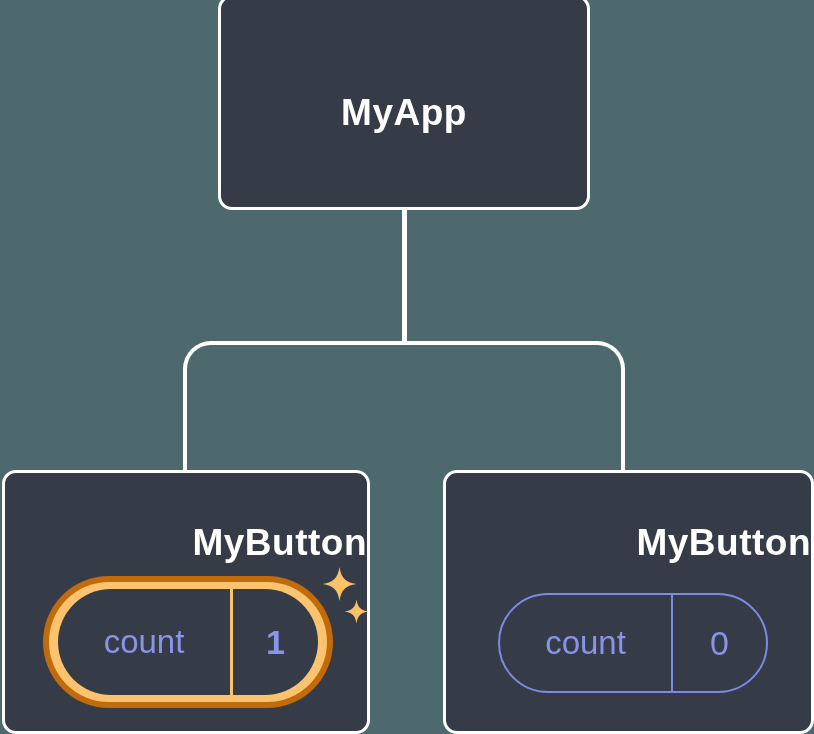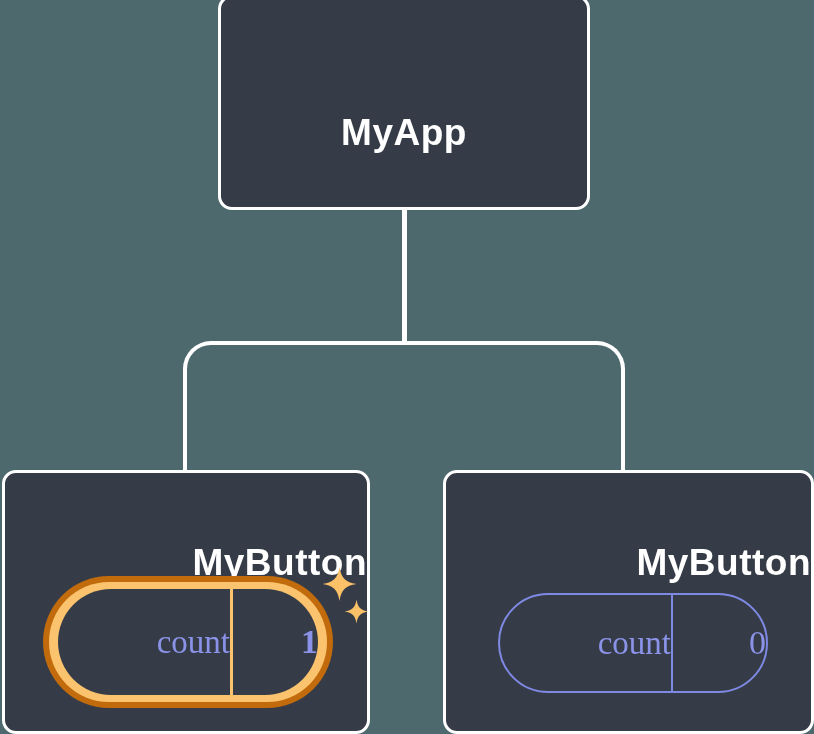--- a/index.html
+++ b/index.html
@@ -29,21 +29,20 @@
 
   .node-label {
     position: absolute;
     left: 0; right: 0;
     text-align: center;
     color: #FFFFFF;
     font-size: 37px;
     font-weight: 700;
     line-height: 42px;
     letter-spacing: 0.5px;
-    margin-top: 20px;
   }
   .node-root  .node-label { top: 94px; }
   .node-left  .node-label,
   .node-right .node-label { top: 49px; text-align: right; }
 
   
   .stem {
     position: absolute;
     left: 402px; top: 207px;
     width: 5px; height: 138px;
@@ -63,22 +62,21 @@
   
   .pill-core, .pill-plain {
     display: flex;
     align-items: stretch;
     box-sizing: border-box;
     color: var(--state-text, #8A93E8);
   }
   .cell {
     display: flex;
     align-items: center;
-    justify-content: flex-end;
-    font-family: Liberation Serif, serif;
+    justify-content: center;
   }
   .state-key   { font-size: 33px; font-weight: 400; }
   .state-value { font-size: 34px; font-weight: 400; }
   .state-value.bold { font-weight: 700; }
 
   
   .pill-glow {
     position: absolute;
     left: 38px; top: 103px;
     width: 290px; height: 132px;

